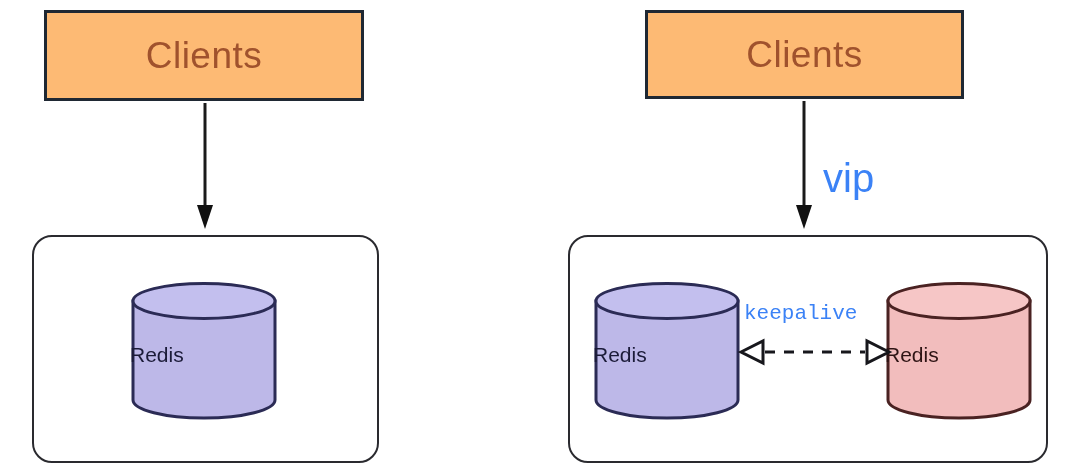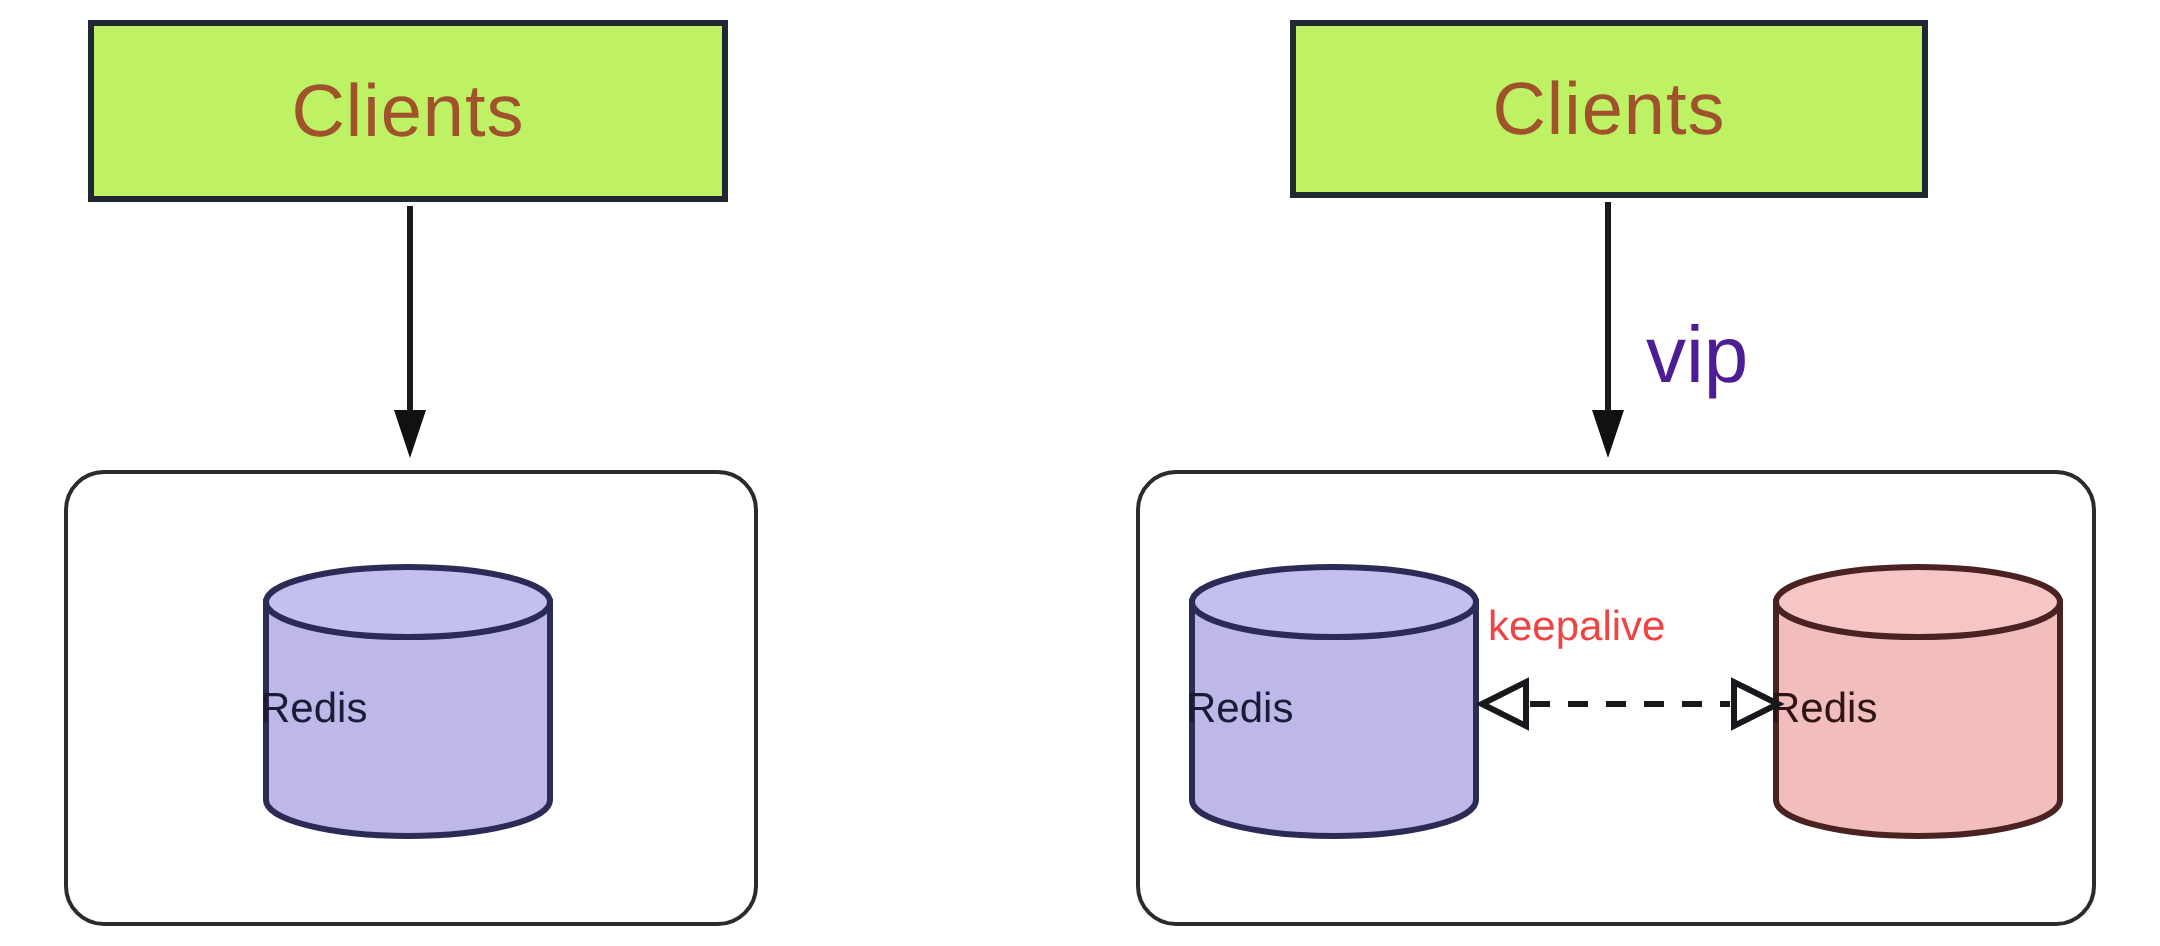--- a/index.html
+++ b/index.html
@@ -16,21 +16,21 @@
   #canvas {
     position: relative;
     width: 1080px;
     height: 473px;
     background: #ffffff;
   }
 
   
   .clients-box {
     position: absolute;
-    background: #bef264;
+    background: #fdba74;
     border: 3px solid #1f2833;
     box-sizing: border-box;
     display: flex;
     align-items: center;
     justify-content: center;
   }
   .clients-label {
     font-size: 37px;
     color: #a0522d;
     letter-spacing: 0.5px;
@@ -46,21 +46,21 @@
     position: absolute;
     overflow: visible;
   }
 
   
   #vip-label {
     position: absolute;
     left: 823px;
     top: 158px;
     font-size: 40px;
-    color: #4c1d95;
+    color: #3b82f6;
     line-height: 1;
     white-space: nowrap;
   }
 
   
   .cluster-box {
     position: absolute;
     background: #ffffff;
     border: 2px solid #2a2a2f;
     border-radius: 20px;
@@ -92,23 +92,24 @@
   #redis-left     { left: 130px; top: 282px; }
   #redis-primary  { left: 593px; top: 282px; }
   #redis-standby  { left: 885px; top: 282px; }
 
   
   #keepalive-label {
     position: absolute;
     left: 744px;
     top: 303px;
     font-size: 21px;
-    color: #ef4444;
+    color: #3b82f6;
     line-height: 1;
     white-space: nowrap;
+    font-family: Liberation Mono, monospace;
   }
   #keepalive-link {
     position: absolute;
     left: 735px;
     top: 336px;
     width: 160px;
     height: 32px;
     overflow: visible;
   }
 </style>

